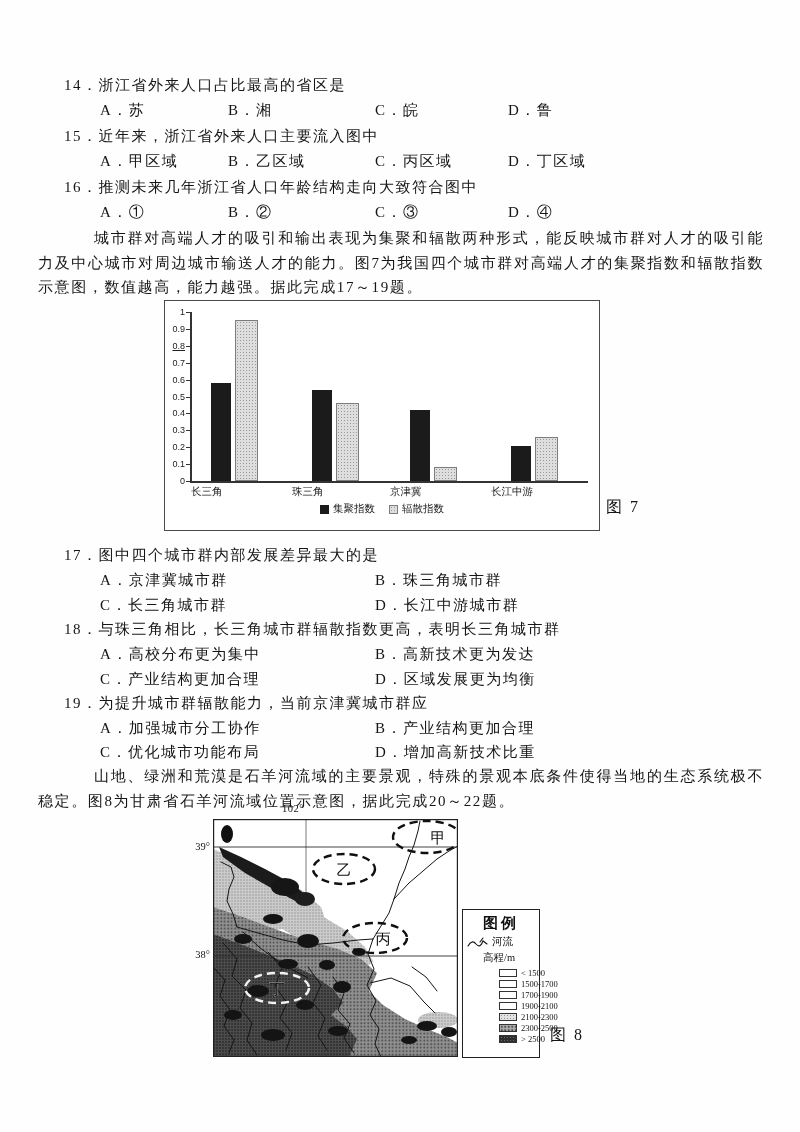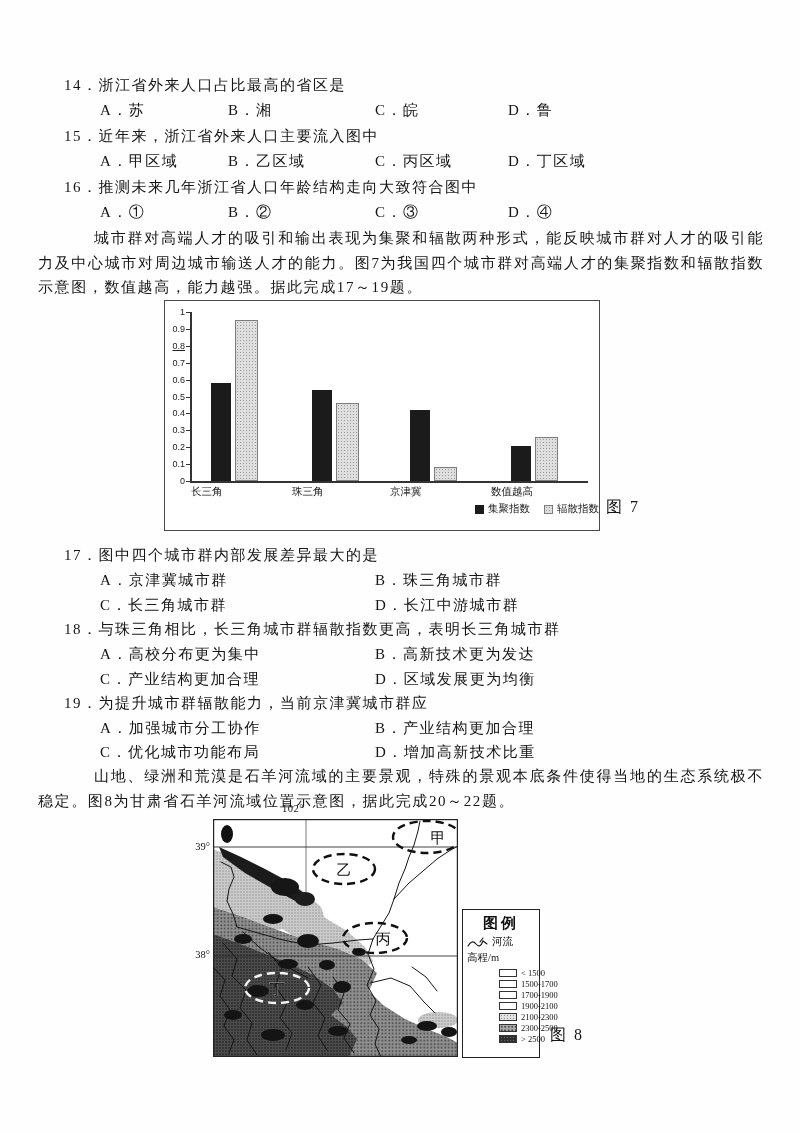--- a/index.html
+++ b/index.html
@@ -20,40 +20,40 @@
   #chart-area{position:absolute;left:0;top:0;right:0;bottom:0;
               font-family:"Liberation Sans","DejaVu Sans",sans-serif;}
   #chart-area .ax{position:absolute;}
   #chart-area .ytick{position:absolute;left:0;width:20px;text-align:right;
                      font-size:9px;color:#222;line-height:10px;}
   #chart-area .bar-dark{position:absolute;background:#1b1b1b;}
   #chart-area .bar-light{position:absolute;background-color:#dedede;border:1px solid #7d7d7d;
       background-image:radial-gradient(circle,#9a9a9a 0.7px,transparent 0.9px);background-size:3px 3px;
       box-sizing:border-box;}
   #chart-area .cat{position:absolute;width:90px;text-align:left;font-size:10.5px;color:#1a1a1a;}
-  .chart-legend{position:absolute;left:0;right:0;top:201px;display:flex;justify-content:flex-end;
+  .chart-legend{position:absolute;left:0;right:0;top:201px;display:flex;justify-content:center;
                 gap:14px;font-size:10.5px;color:#1a1a1a;align-items:center;}
   .lg-item{display:flex;align-items:center;gap:4px;}
   .lgsw{display:inline-block;width:9px;height:9px;box-sizing:border-box;}
   .lgsw.dark{background:#1b1b1b;}
   .lgsw.light{background-color:#dedede;border:1px solid #7d7d7d;
       background-image:radial-gradient(circle,#9a9a9a 0.7px,transparent 0.9px);background-size:3px 3px;}
   
   .map-svg{position:absolute;left:213px;top:819px;}
   .map-lon{position:absolute;left:282px;top:803px;width:40px;font-size:10.5px;letter-spacing:.5px;}
   .map-lat{position:absolute;left:184px;width:26px;text-align:right;font-size:10.5px;}
   .rlabel{font-size:15px;font-family:"Liberation Serif","DejaVu Serif",serif;fill:#0b0b0b;text-anchor:middle;}
   .rlabel.ondark{stroke:#e0e0e0;stroke-width:.45;paint-order:stroke;}
   
   .legendbox{position:absolute;left:462px;top:909px;width:78px;height:149px;background:#fff;
              border:1.5px solid #222;box-sizing:border-box;
              font-family:"Liberation Serif","DejaVu Serif",serif;}
   .lg-title{margin:4px 0 2px 0;text-align:center;font-size:15px;letter-spacing:3px;color:#111;font-weight:bold;}
   .lg-river{display:flex;align-items:center;gap:3px;margin:2px 0 1px 4px;font-size:10.5px;}
-  .lg-elev{margin:2px 0 3px 4px;font-size:10.5px;}
+  .lg-elev{margin:2px 0 3px 20px;font-size:10.5px;}
   .lg-row{display:flex;align-items:center;gap:4px;margin:1.5px 0 0 4px;height:9.5px;padding-left:32px;}
   .sw{display:inline-block;width:18px;height:8px;border:1px solid #333;box-sizing:border-box;background:#fff;flex:none;}
   .sw-l{background-color:#e3e3e3;background-image:radial-gradient(circle,#8f8f8f .7px,transparent .9px);background-size:3px 3px;}
   .sw-m{background-color:#a9a9a9;background-image:radial-gradient(circle,#4c4c4c .9px,transparent 1.1px);background-size:3.5px 3.5px;}
   .sw-d{background-color:#2f2f2f;background-image:radial-gradient(circle,#6b6b6b .7px,transparent .9px);background-size:3px 3px;}
   .lg-txt{font-size:8.5px;white-space:nowrap;color:#111;}
 </style>
 </head>
 <body>
 
@@ -115,21 +115,21 @@
         <div class="bar-light" style="left: 70px; top: 19.45px; width: 23px; height: 160.55px;"></div>
         <div class="cat" style="left: 26px; top: 184px;">长三角</div>
         <div class="bar-dark" style="left: 147px; top: 88.74px; width: 20px; height: 91.26px;"></div>
         <div class="bar-light" style="left: 171px; top: 102.26px; width: 23px; height: 77.74px;"></div>
         <div class="cat" style="left: 127px; top: 184px;">珠三角</div>
         <div class="bar-dark" style="left: 245px; top: 109.02px; width: 20px; height: 70.98px;"></div>
         <div class="bar-light" style="left: 269px; top: 166.48px; width: 23px; height: 13.52px;"></div>
         <div class="cat" style="left: 225px; top: 184px;">京津冀</div>
         <div class="bar-dark" style="left: 346px; top: 144.51px; width: 20px; height: 35.49px;"></div>
         <div class="bar-light" style="left: 370px; top: 136.06px; width: 23px; height: 43.94px;"></div>
-        <div class="cat" style="left: 326px; top: 184px;">数值越高</div>
+        <div class="cat" style="left: 326px; top: 184px;">长江中游</div>
         <div class="chart-legend">
           <span class="lg-item">
             <span class="lgsw dark"></span>
             <span>集聚指数</span>
           </span>
           <span class="lg-item">
             <span class="lgsw light"></span>
             <span>辐散指数</span>
           </span>
         </div>

